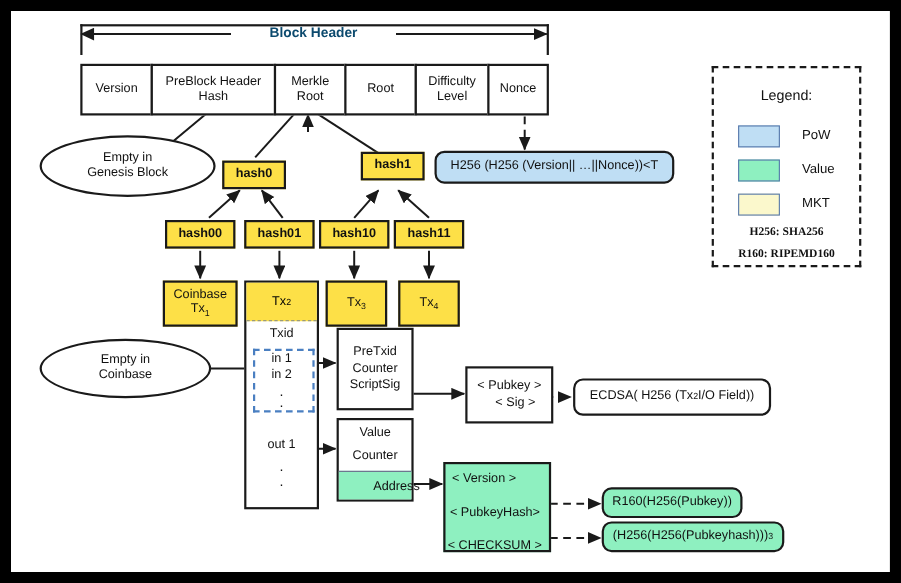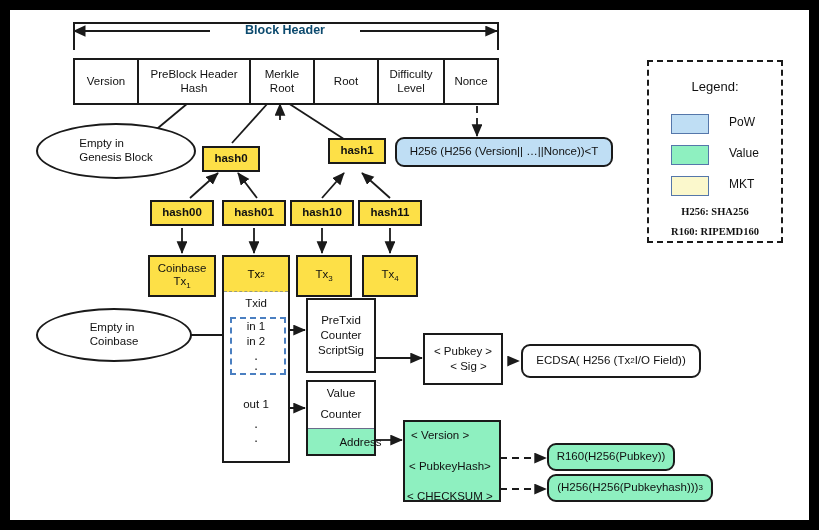--- a/index.html
+++ b/index.html
@@ -8,21 +8,21 @@
   #canvas{position:absolute;left:0;top:0;width:799px;height:510px;}
   .box{position:absolute;box-sizing:border-box;border:2px solid #1a1a1a;background:#fff;
        display:flex;align-items:center;justify-content:center;text-align:center;
        font-size:11.5px;color:#111;line-height:1.15;}
   .mkt{background:#fde047;}
   .pow{background:#bfdef4;}
   .addr{background:#8ef0c0;}
   .rounded{border-radius:9px;}
   .ell{position:absolute;box-sizing:border-box;border:2px solid #1a1a1a;background:#fff;
        border-radius:50%;display:flex;align-items:center;justify-content:center;
-       font-size:11.5px;color:#111;line-height:1.2;}
+       text-align:center;font-size:11.5px;color:#111;line-height:1.2;}
   .plain{position:absolute;font-size:11.5px;color:#0c4a6e;text-align:center;}
   .cellcol{flex-direction:column;}
   .hdrcell{position:absolute;box-sizing:border-box;border:2px solid #1a1a1a;background:#fff;
            display:flex;align-items:center;justify-content:center;text-align:center;
            font-size:11.5px;color:#111;line-height:1.2;}
   #legend{position:absolute;left:637px;top:50px;width:136px;height:183px;
           border:2px dashed #1a1a1a;background:#fff;box-sizing:border-box;}
   #legend .ltitle{position:absolute;left:0;right:0;top:17px;text-align:center;font-size:13px;color:#111;}
   .lsw{position:absolute;width:38px;height:20px;border:1px solid #5577aa;box-sizing:border-box;}
   .llab{position:absolute;font-size:12px;color:#111;}

